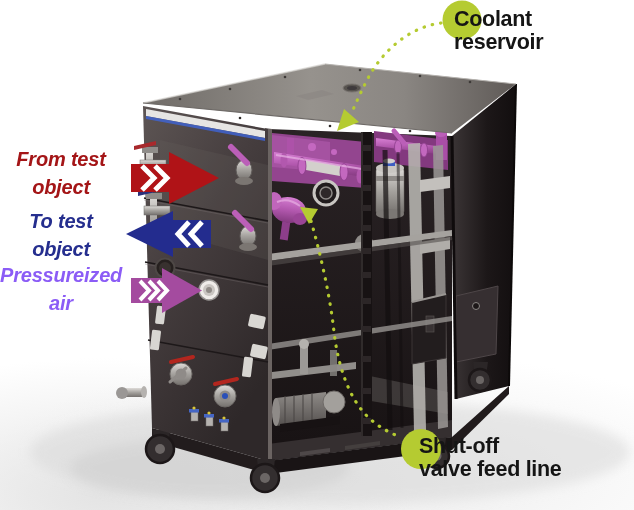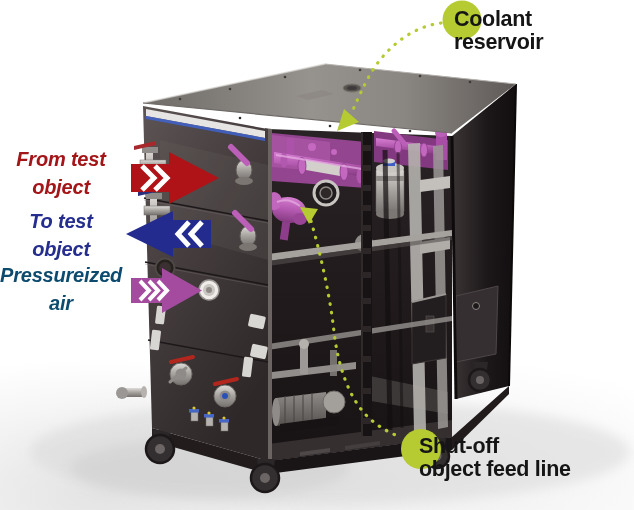--- a/index.html
+++ b/index.html
@@ -9,21 +9,21 @@
     background:
       radial-gradient(430px 190px at 16% 97%, #e4e4e4, rgba(255,255,255,0) 72%),
       radial-gradient(520px 170px at 58% 94%, #ececec, rgba(255,255,255,0) 75%);}
   svg.scene{position:absolute;left:0;top:0;}
   .label{position:absolute;white-space:pre-line;}
   .label-dark{font-size:21.5px;line-height:23px;font-weight:700;color:#151515;letter-spacing:-0.3px;}
   .side-label{width:122px;left:0;text-align:center;font-size:20px;line-height:28px;
               font-style:italic;font-weight:700;letter-spacing:-0.2px;}
   .c-red{color:#a41517;}
   .c-blue{color:#252e8e;}
-  .c-purple{color:#0c4a6e;font-style:italic;}
+  .c-purple{color:#8b5cf6;font-style:italic;}
   .pos-coolant{left:454px;top:8px;}
   .pos-shutoff{left:419px;top:435px;}
   .pos-from{top:145px;}
   .pos-to{top:207px;}
   .pos-air{top:261px;}
 </style>
 </head>
 <body>
 
 <div class="stage">
@@ -355,20 +355,20 @@
       <polygon points="300,207 318,209 309,224" fill="#b5cb31"></polygon>
     </g>
 
     <circle cx="462" cy="20" r="19.5" fill="#b5cb31"></circle>
     <circle cx="421" cy="449" r="20" fill="#b5cb31"></circle>
   </svg>
 
   <div class="label label-dark pos-coolant">Coolant
 reservoir</div>
   <div class="label label-dark pos-shutoff">Shut-off
-object feed line</div>
+valve feed line</div>
   <div class="label side-label c-red pos-from">From test
 object</div>
   <div class="label side-label c-blue pos-to">To test
 object</div>
   <div class="label side-label c-purple pos-air">Pressureized
 air</div>
 </div>
 
 </body></html>

